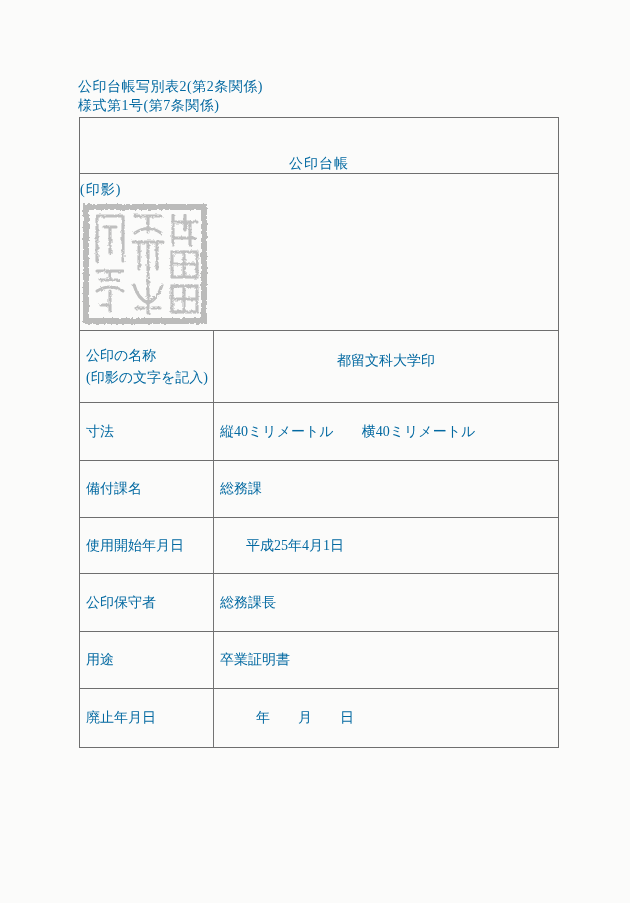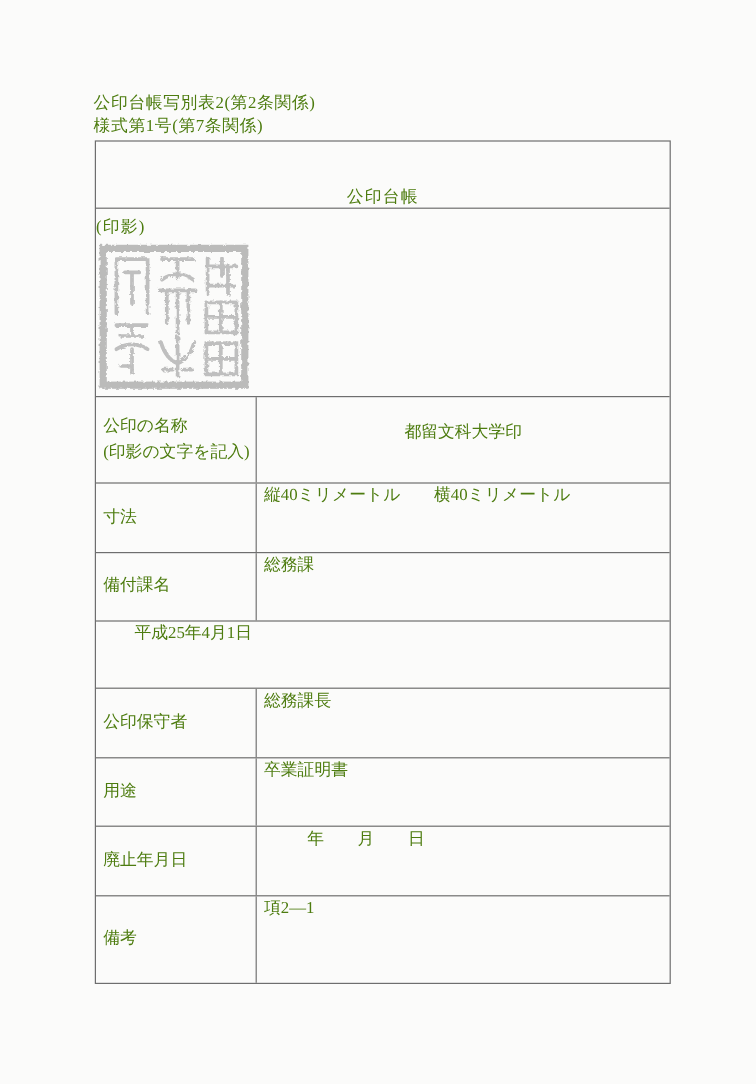--- a/index.html
+++ b/index.html
@@ -1,21 +1,21 @@
 <!DOCTYPE html>
 <html><head>
 <meta charset="utf-8">
 <style>
   html,body{margin:0;padding:0;}
   .page{
     position:relative;
     width:630px;height:903px;
     background:#fbfbfa;
     font-family:"Liberation Serif","DejaVu Serif",serif;
-    color:#4d7c0f;
+    color:#0369a1;
     overflow:hidden;
   }
   .hdr-line{
     position:absolute;left:78px;
     font-size:14px;line-height:16px;letter-spacing:0.5px;
     white-space:nowrap;
   }
   .hdr1{top:79px;}
   .hdr2{top:98px;}
 
@@ -44,21 +44,21 @@
   .r-remarks{height:72px;}
 
   .cl{
     width:134px;flex:0 0 134px;box-sizing:border-box;
     border-right:1px solid #737373;
     display:flex;flex-direction:column;justify-content:center;
     padding-left:6px;
     line-height:22px;
   }
   .cr{
-    flex:1;display:flex;align-items:flex-start;
+    flex:1;display:flex;align-items:center;
     padding-left:6px;box-sizing:border-box;
     line-height:22px;
   }
   .cr-center{justify-content:center;align-items:flex-start;padding-top:19px;padding-left:0;}
   .cr-indent{padding-left:32px;}
   .cr-date{padding-left:42px;}
   .gap-left{margin-left:28px;}
 
   .seal-label{margin-top:6px;line-height:20px;letter-spacing:1px;}
   .seal-wrap{margin-top:1px;width:130px;height:126px;}
@@ -133,20 +133,23 @@
     <div class="row r-dept">
       <div class="cl">
         <span>備付課名</span>
       </div>
       <div class="cr">
         <span>総務課</span>
       </div>
     </div>
 
     <div class="row r-start">
+      <div class="cl">
+        <span>使用開始年月日</span>
+      </div>
       <div class="cr cr-indent">
         <span>平成25年4月1日</span>
       </div>
     </div>
 
     <div class="row r-keeper">
       <div class="cl">
         <span>公印保守者</span>
       </div>
       <div class="cr">
@@ -165,23 +168,15 @@
 
     <div class="row r-abolish">
       <div class="cl">
         <span>廃止年月日</span>
       </div>
       <div class="cr cr-date">
         <span>年　　月　　日</span>
       </div>
     </div>
 
-    <div class="row r-remarks">
-      <div class="cl">
-        <span>備考</span>
-      </div>
-      <div class="cr">
-        <span>項2—1</span>
-      </div>
-    </div>
 
   </div>
 </div>
 
 </body></html>

